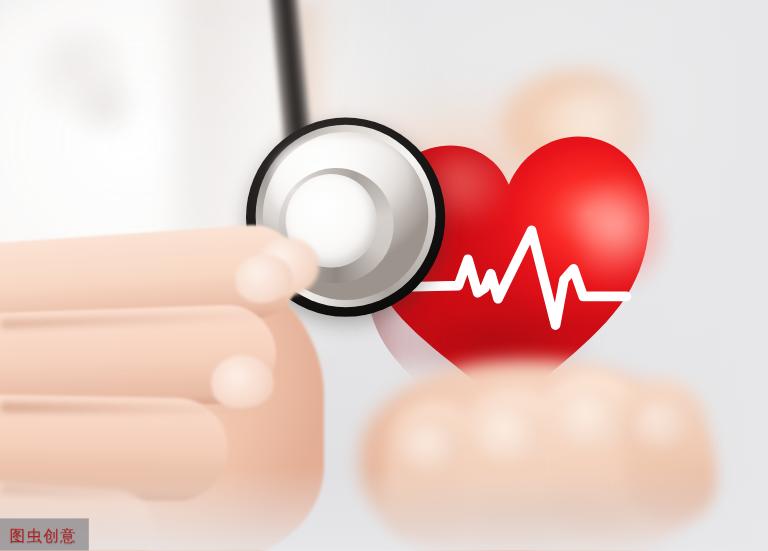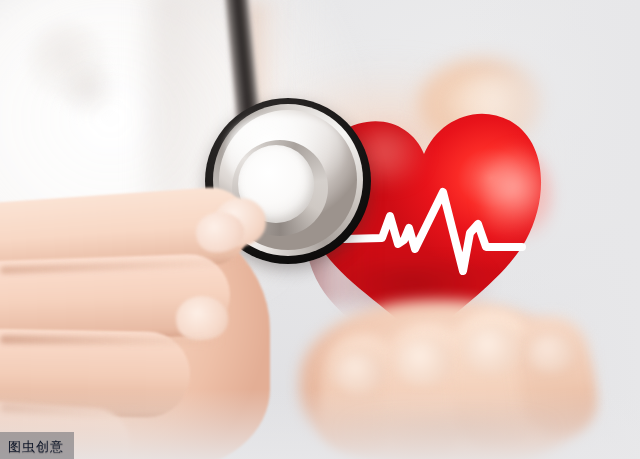--- a/index.html
+++ b/index.html
@@ -161,21 +161,21 @@
     background:radial-gradient(circle at 42% 38%, #fae7db, #efd2c0 72%, #e3bda9 100%);filter:blur(5px);}
   .bhand-shadow{position:absolute;left:300px;top:420px;width:300px;height:50px;
     background:radial-gradient(50% 70% at 50% 20%, rgba(190,160,145,.35), rgba(200,180,170,0) 75%);
     filter:blur(10px);}
   .bottom-fade{position:absolute;left:0;bottom:0;width:640px;height:70px;
     background:linear-gradient(0deg, rgba(232,232,234,.85) 0%, rgba(232,232,234,0) 100%);}
 
   
   .wm{position:absolute;left:0;top:432px;width:74px;height:30px;
     background:rgba(120,120,124,.62);display:flex;align-items:center;}
-  .wm span{color:#0f172a;font-size:13px;letter-spacing:1px;padding-left:8px;
+  .wm span{color:#b91c1c;font-size:13px;letter-spacing:1px;padding-left:8px;
     font-family:"DejaVu Sans","Liberation Sans",sans-serif;
     text-shadow:0 1px 1px rgba(0,0,0,.25);}
 </style>
 </head>
 <body>
 
 <div id="stage">
 
   <div class="bg-base"></div>
   <div class="coat"></div>

